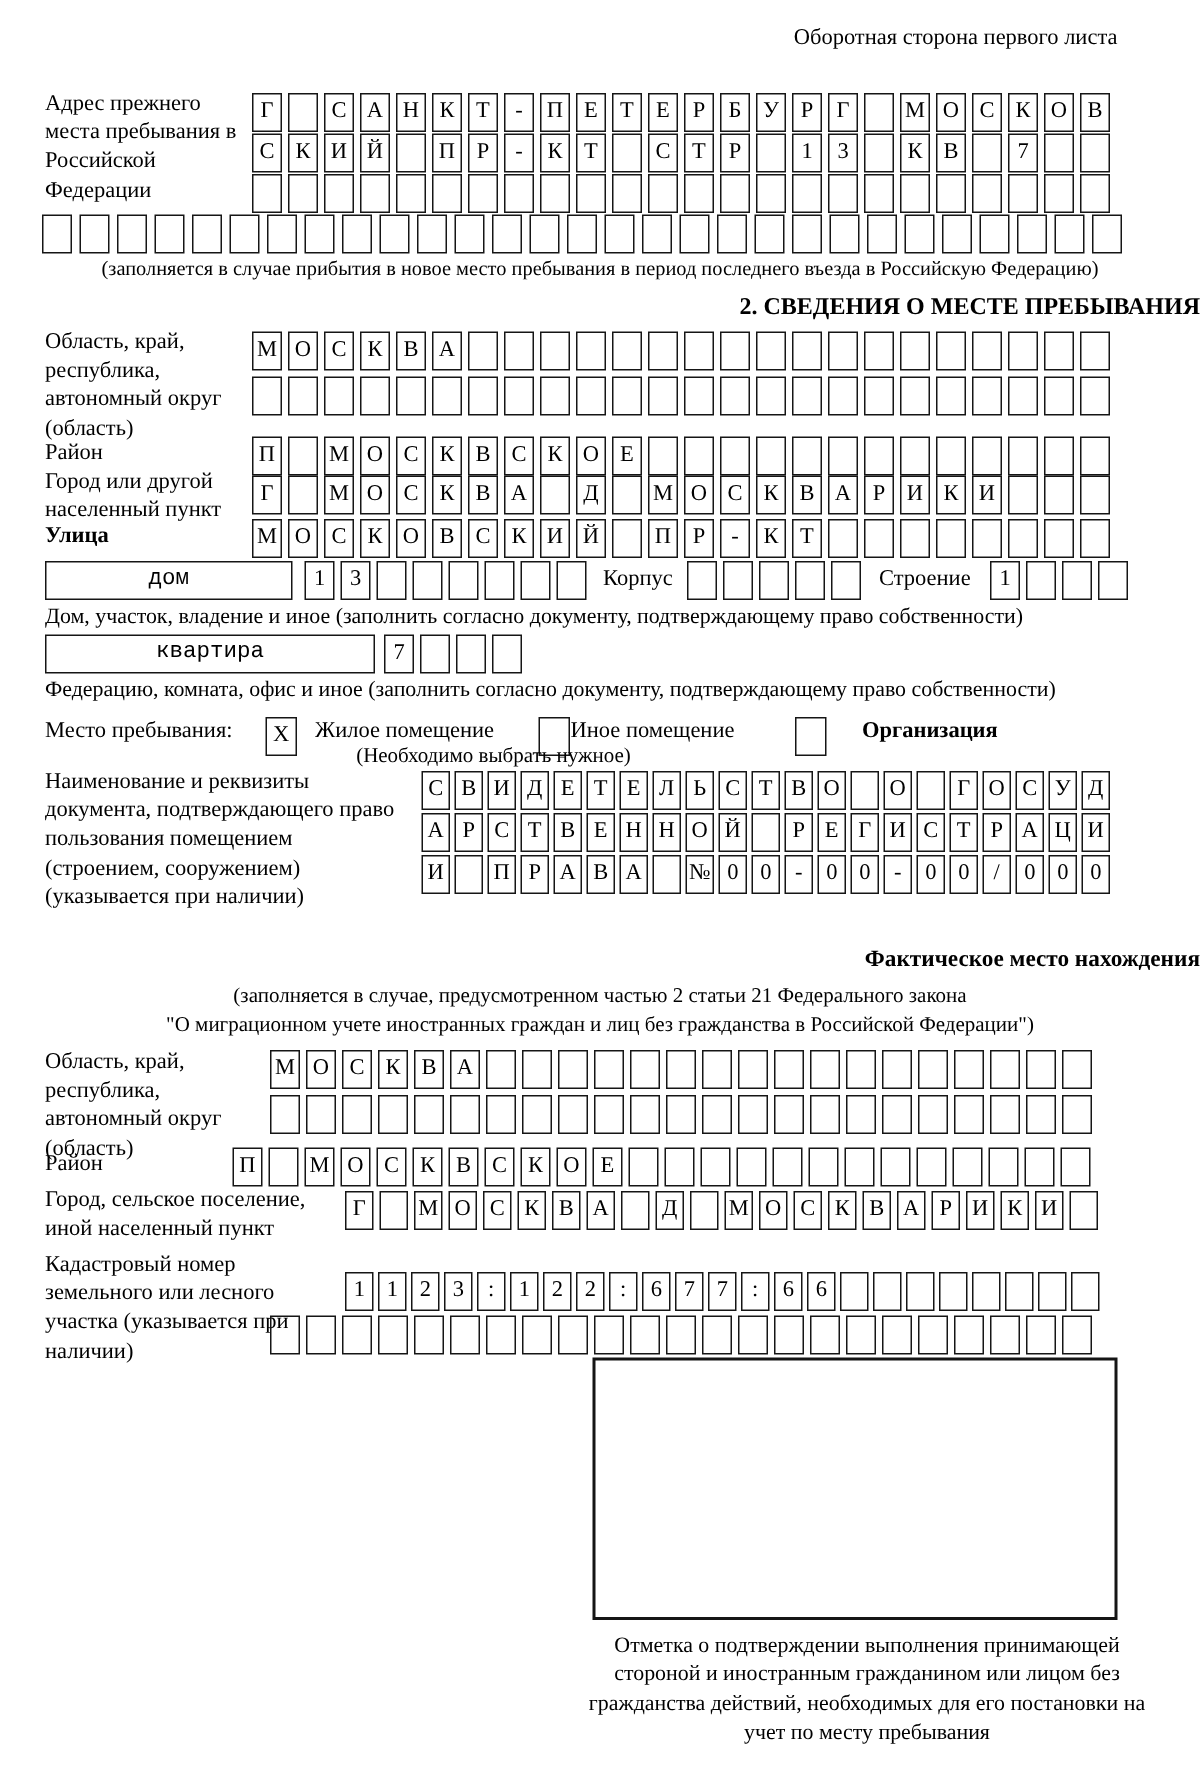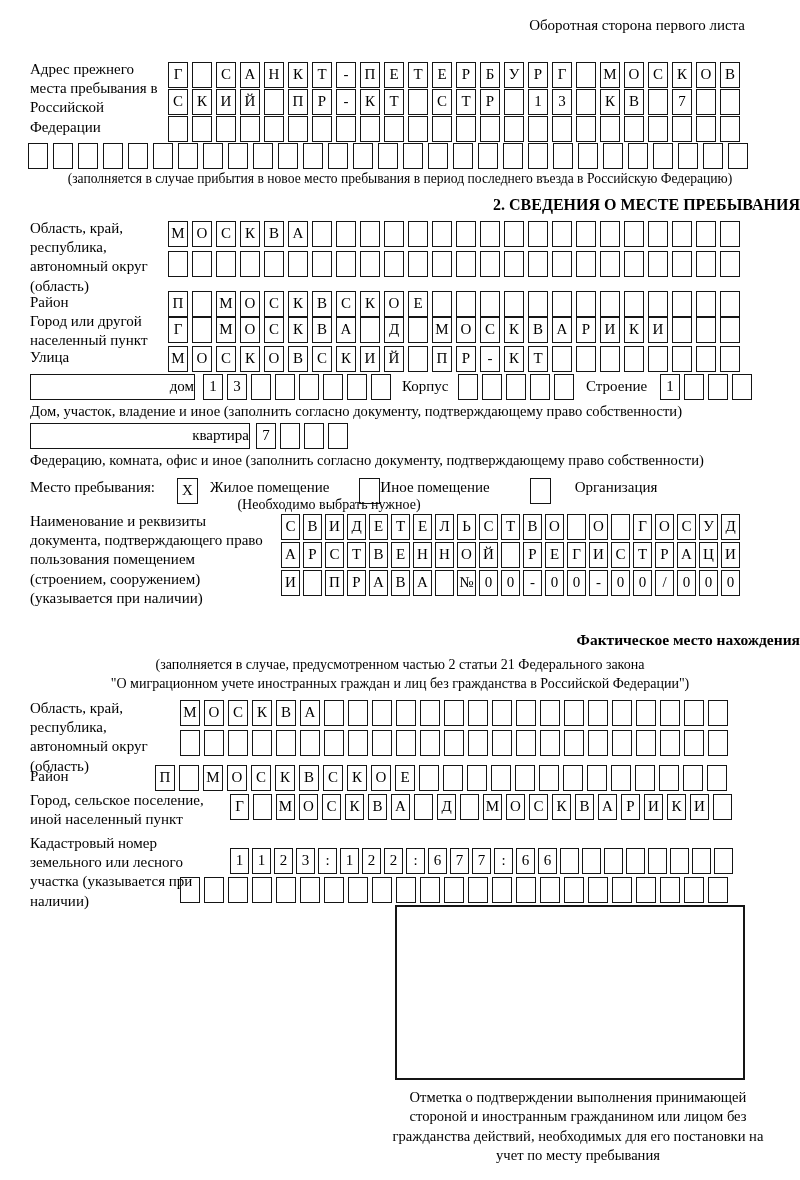--- a/index.html
+++ b/index.html
@@ -16,21 +16,21 @@
     box-sizing:border-box; flex:0 0 auto; width:20px; height:26px;
     border:1.8px solid #151515; font-size:15px; line-height:22px; text-align:center;
   }
   .cells.wide { gap:5px; }
   .cells.sm { gap:3px; }
   .cells.sm .cell { width:19px; }
   .cells.p23 { gap:4px; }
   .cells.p23 .cell { width:19px; }
   .labelbox {
     box-sizing:border-box; border:1.8px solid #151515; height:26px;
-    text-align:right; font-size:15px; line-height:22px;
+    text-align:center; font-size:15px; line-height:22px;font-family:Liberation Mono, monospace;
   }
   .checkbox {
     box-sizing:border-box; display:inline-block; width:21px; height:26px;
     border:1.8px solid #151515; text-align:center; font-size:15px; line-height:22px;
   }
   .stamp-box { box-sizing:border-box; border:2px solid #151515; background:#fff; }
   .center { text-align:center; }
 </style>
 </head>
 <body>
@@ -256,21 +256,21 @@
       <span class="cell">А</span>
       <span class="cell">Р</span>
       <span class="cell">И</span>
       <span class="cell">К</span>
       <span class="cell">И</span>
       <span class="cell">&nbsp;</span>
       <span class="cell">&nbsp;</span>
       <span class="cell">&nbsp;</span>
     </div>
 
-  <div class="abs lbl" style="left:30px; top:348px;">Улица</div>
+  <div class="abs lbl" style="left:30px; top:348px;font-weight:bold;">Улица</div>
   <div class="abs cells" style="left:168px; top:346px;">
       <span class="cell">М</span>
       <span class="cell">О</span>
       <span class="cell">С</span>
       <span class="cell">К</span>
       <span class="cell">О</span>
       <span class="cell">В</span>
       <span class="cell">С</span>
       <span class="cell">К</span>
       <span class="cell">И</span>
@@ -328,21 +328,21 @@
     </div>
   <div class="abs" style="left:30px; top:452px; font-size:14.6px;">Федерацию, комната, офис и иное (заполнить согласно документу, подтверждающему право собственности)</div>
 
   <div class="abs" style="left:30px; top:478px; display:flex; align-items:flex-start;">
     <span class="lbl">Место пребывания:</span>
     <span class="checkbox" style="margin-left:22px;">X</span>
     <span class="lbl" style="margin-left:12px;">Жилое помещение</span>
     <span class="checkbox" style="margin-left:30px;"></span>
     <span class="lbl" style="">Иное помещение</span>
     <span class="checkbox" style="margin-left:40px;"></span>
-    <span class="lbl" style="margin-left:24px;">Организация</span>
+    <span class="lbl" style="margin-left:24px;font-weight:bold;">Организация</span>
   </div>
   <div class="abs caption center" style="left:229px; top:497px; width:200px; font-size:14px;">(Необходимо выбрать нужное)</div>
 
   <div class="abs lbl" style="left:30px; top:512px; width:238px;">Наименование и реквизиты документа, подтверждающего право пользования помещением (строением, сооружением) (указывается при наличии)</div>
   <div class="abs cells sm" style="left:281px; top:514px;">
       <span class="cell">С</span>
       <span class="cell">В</span>
       <span class="cell">И</span>
       <span class="cell">Д</span>
       <span class="cell">Е</span>

